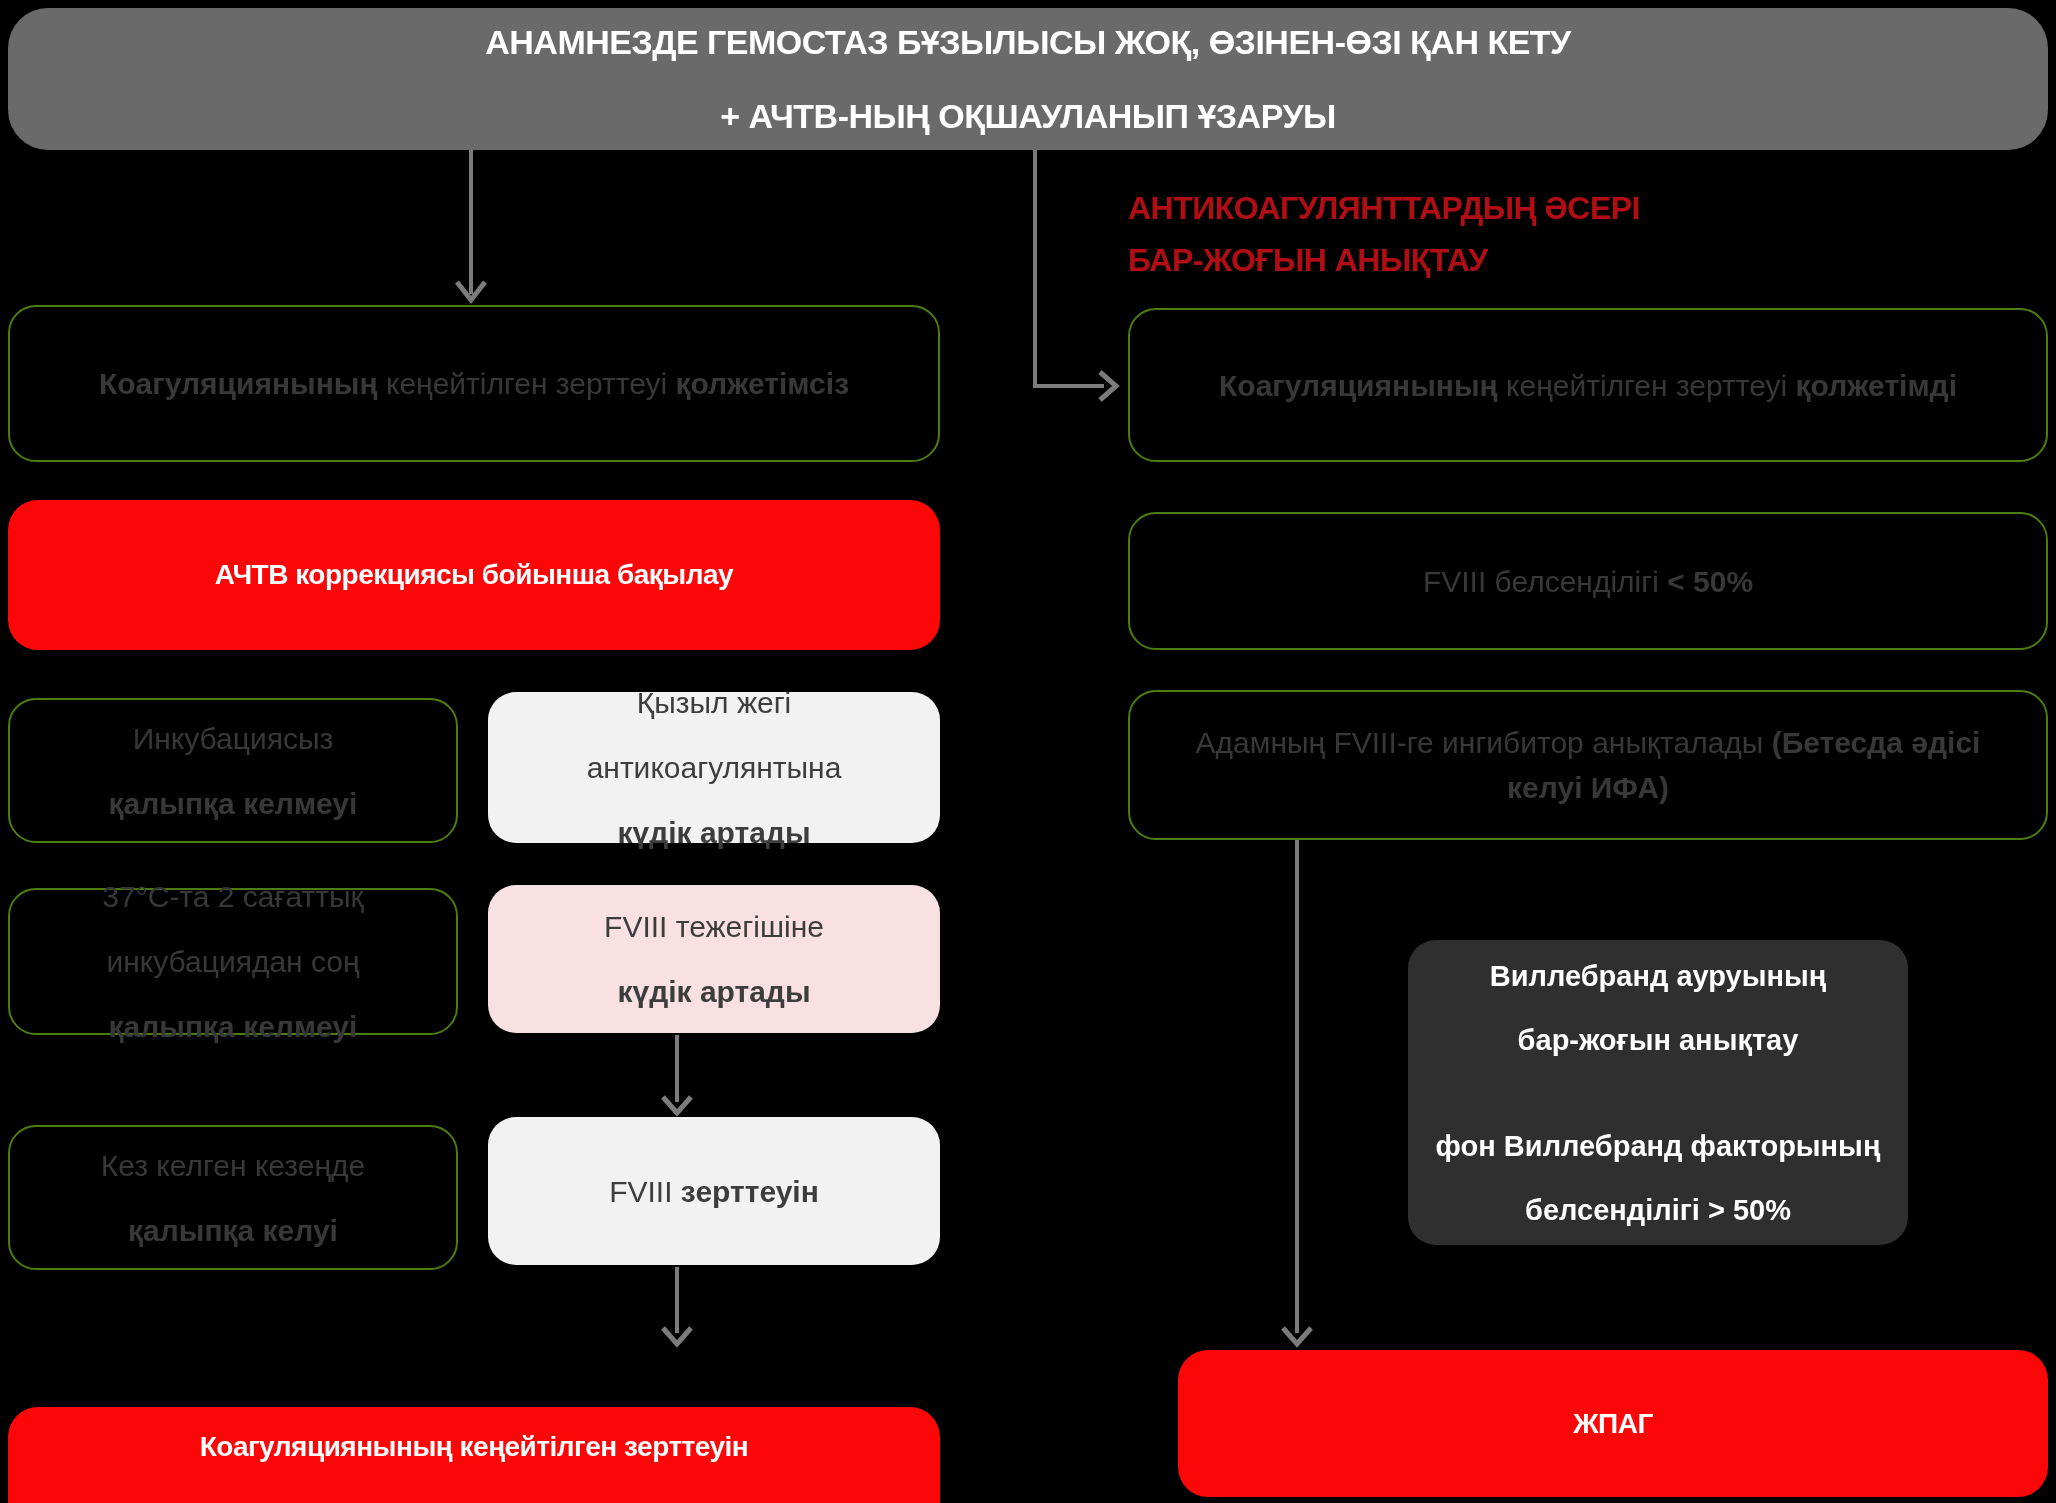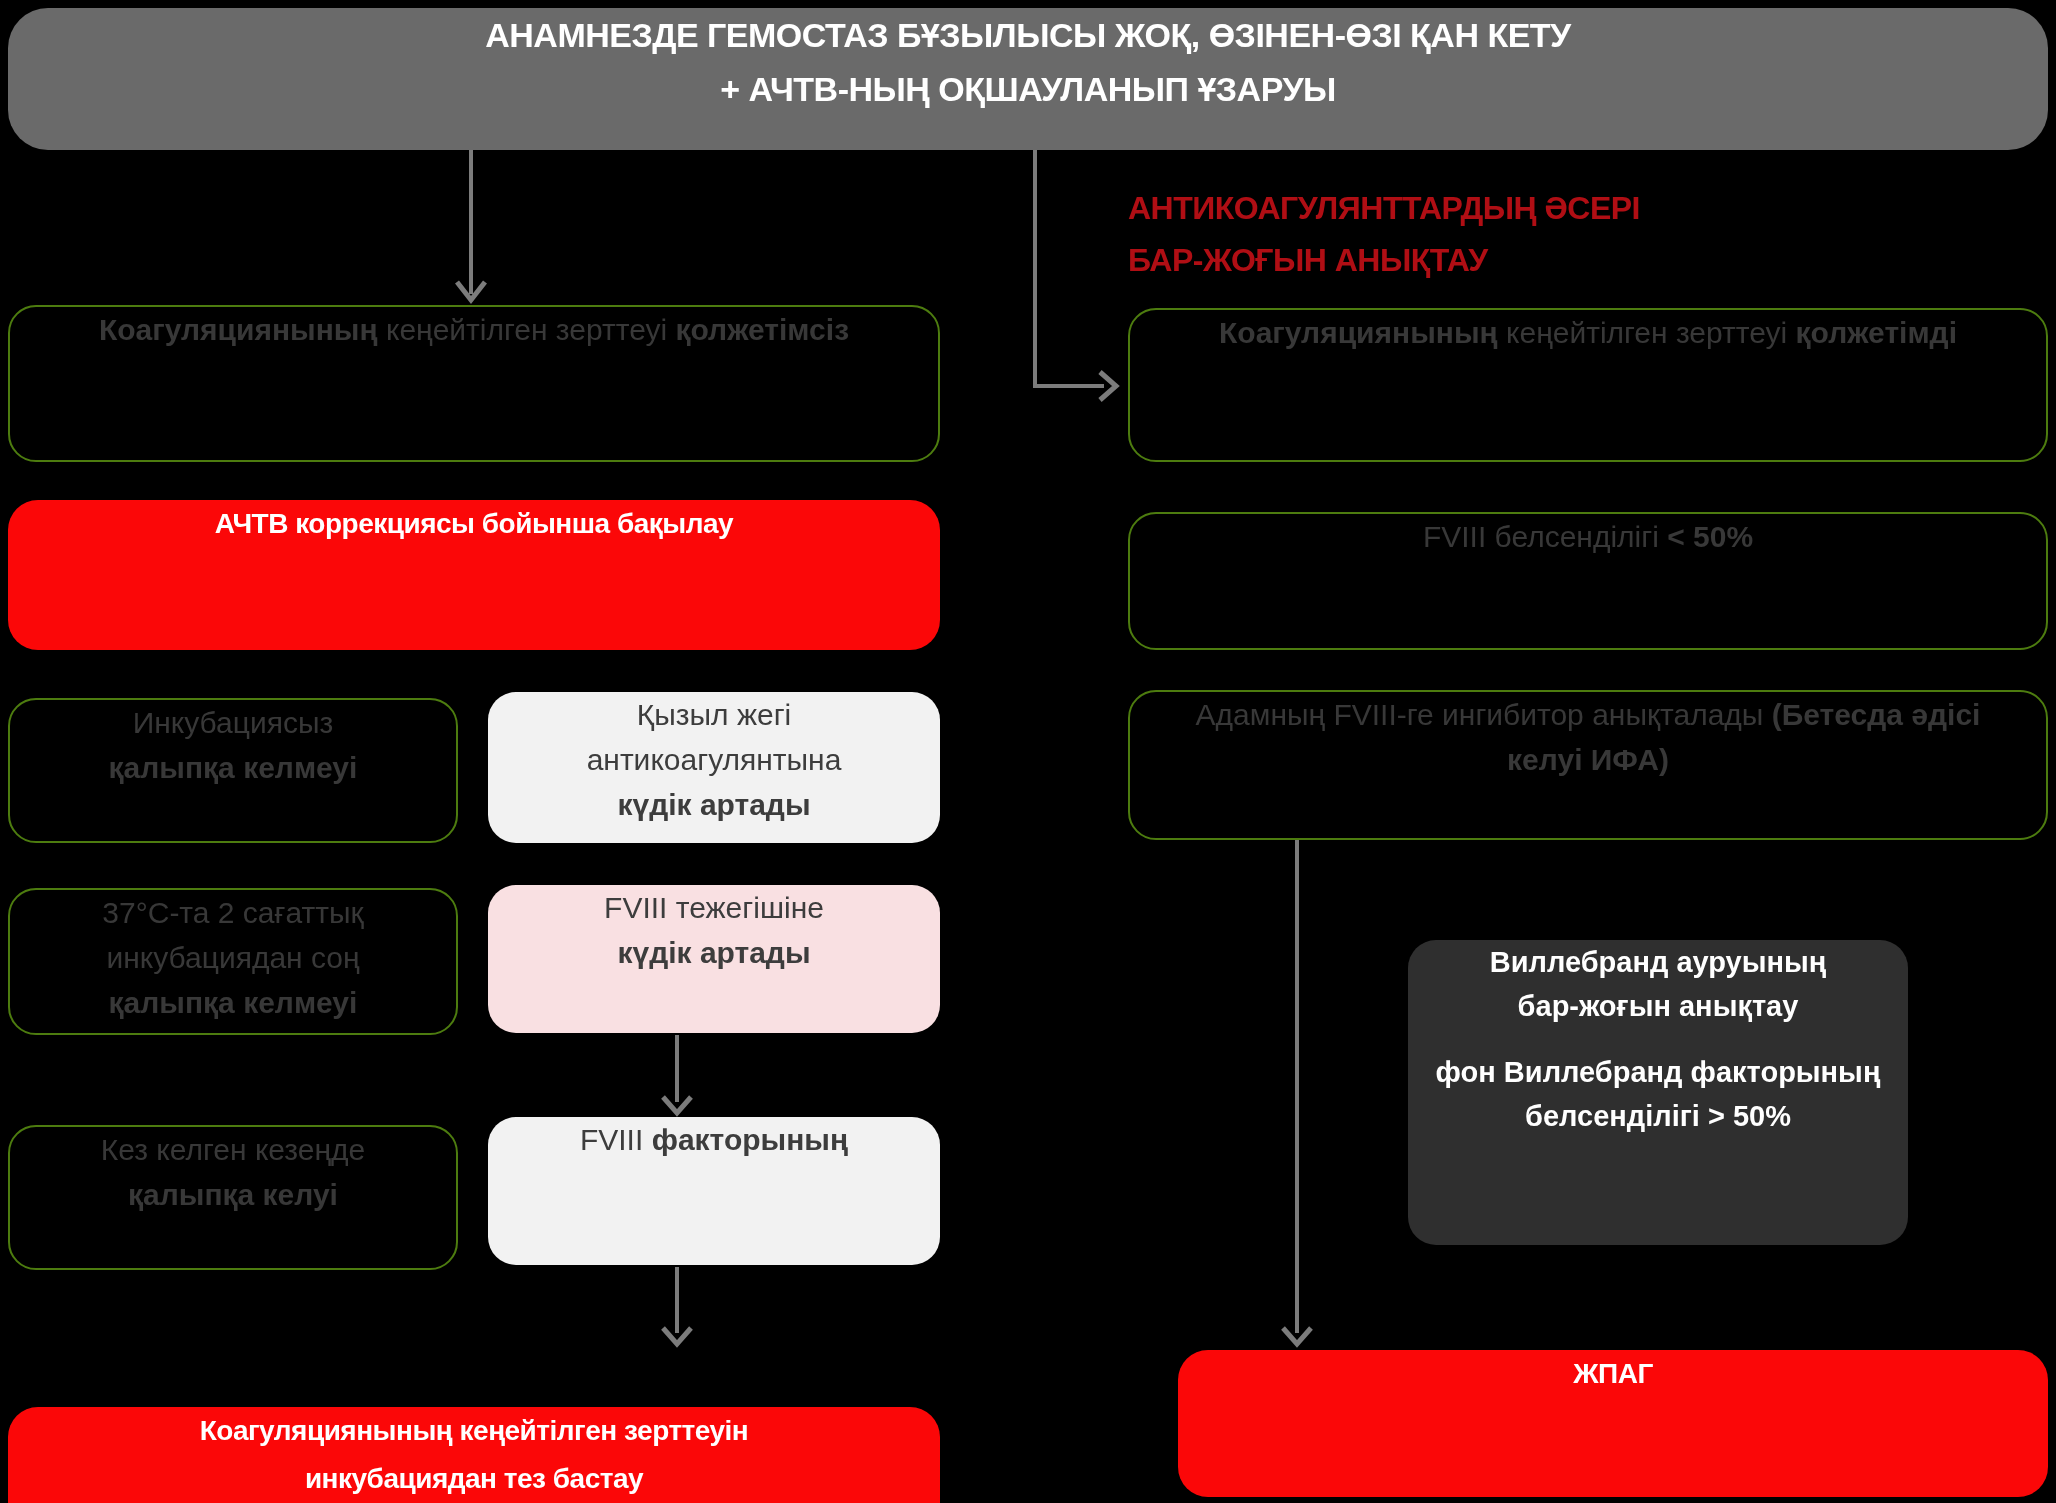--- a/index.html
+++ b/index.html
@@ -1,21 +1,21 @@
 <!DOCTYPE html>
 <html style="--red: #fb0708; --dark_red: #b00e14; --header_gray: #6a6a6a; --box_dark: #2f2f2f; --pink: #f9e0e2; --light_box: #f2f2f2; --connector: #7c7c7c; --outline_border: #ececec; --outline_text: #383838; --background: #000000;"><head>
 <meta charset="utf-8">
 <style>
   html,body{margin:0;padding:0;background:#000;}
   body{font-family:"Liberation Sans","DejaVu Sans",sans-serif;}
   #canvas{position:relative;width:2056px;height:1503px;background:#000;overflow:hidden;}
 
   
-  .box{position:absolute;display:flex;flex-direction:column;align-items:center;justify-content:flex-start;
-       text-align:center;box-sizing:border-box;}
+  .box{position:absolute;display:flex;flex-direction:column;align-items:center;justify-content:center;
+       text-align:center;box-sizing:border-box;gap:20px;}
   .outline{border:2px solid #4d7c0f;border-radius:28px;background:transparent;
            color:#383838;font-size:30px;line-height:45px;}
   .lightbox{background:#f2f2f2;border-radius:28px;color:#3d3d3d;font-size:30px;line-height:45px;}
   .pinkbox{background:var(--pink,#f9e0e2);border-radius:28px;color:#3d3d3d;font-size:30px;line-height:45px;}
   .redbox{background:var(--red,#fb0708);border-radius:30px;color:#fff;
           font-weight:bold;font-size:28px;line-height:48px;letter-spacing:-0.5px;}
   .darkbox{background:var(--box_dark,#2f2f2f);border-radius:28px;color:#fff;
            font-weight:bold;font-size:29px;line-height:44px;}
   .b{font-weight:bold;}
 
@@ -113,21 +113,21 @@
   <div class="box pinkbox" id="row2-res">
     <div>FVIII тежегішіне</div>
     <div class="b">күдік артады</div>
   </div>
 
   <div class="box outline" id="row3-cond">
     <div>Кез келген кезеңде</div>
     <div class="b">қалыпқа келуі</div>
   </div>
   <div class="box lightbox" id="row3-res">
-    <div><span>FVIII </span><span class="b">факторының</span></div>
+    <div><span>FVIII </span><span class="b">зерттеуін</span></div>
   </div>
 
   <div class="box redbox" id="start-red">
     <div>Коагуляциянының кеңейтілген зерттеуін</div>
     <div>инкубациядан тез бастау</div>
   </div>
 
   <div class="box outline" id="right-availability">
     <div><span class="b">Коагуляциянының</span><span> кеңейтілген зерттеуі </span><span class="b">қолжетімді</span></div>
   </div>

